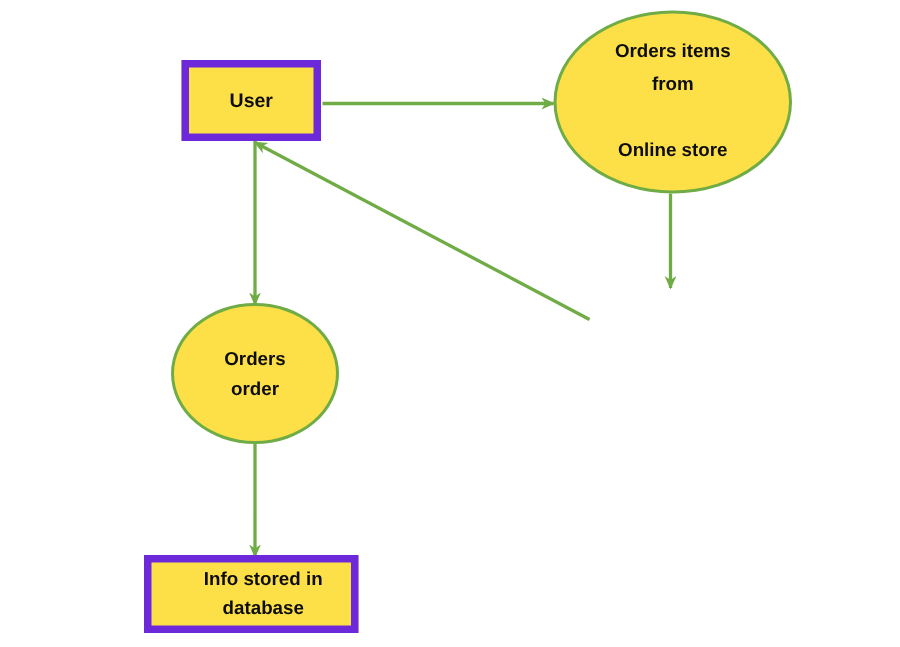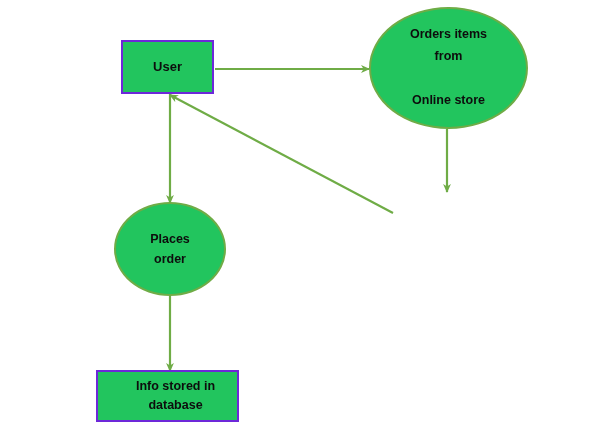--- a/index.html
+++ b/index.html
@@ -27,25 +27,25 @@
   }
   .node {
     position: absolute;
     box-sizing: border-box;
     display: flex;
     align-items: center;
     justify-content: center;
     text-align: center;
     color: #0d0d0d;
     font-weight: bold;
-    background: #22c55e;
+    background: #fde047;
     z-index: 2;
   }
   .node-rect {
-    border: 2px solid #6d28d9;
+    border: 5px solid #6d28d9;
   }
   .node-ellipse {
     border: 2px solid #6FAC46;
     border-radius: 50%;
   }
   .node-label {
     line-height: 1.38;
     padding: 0 6px;
     white-space: pre-line;
   }
@@ -118,21 +118,21 @@
 
   <div class="node node-ellipse" id="node-orders">
     <span class="node-label">Orders items
 from
 
 Online store</span>
   </div>
 
 
   <div class="node node-ellipse" id="node-places">
-    <span class="node-label">Places
+    <span class="node-label">Orders
 order</span>
   </div>
 
   <div class="node node-rect" id="node-info">
     <span class="node-label">Info stored in
 database</span>
   </div>
 
 </div>
 

